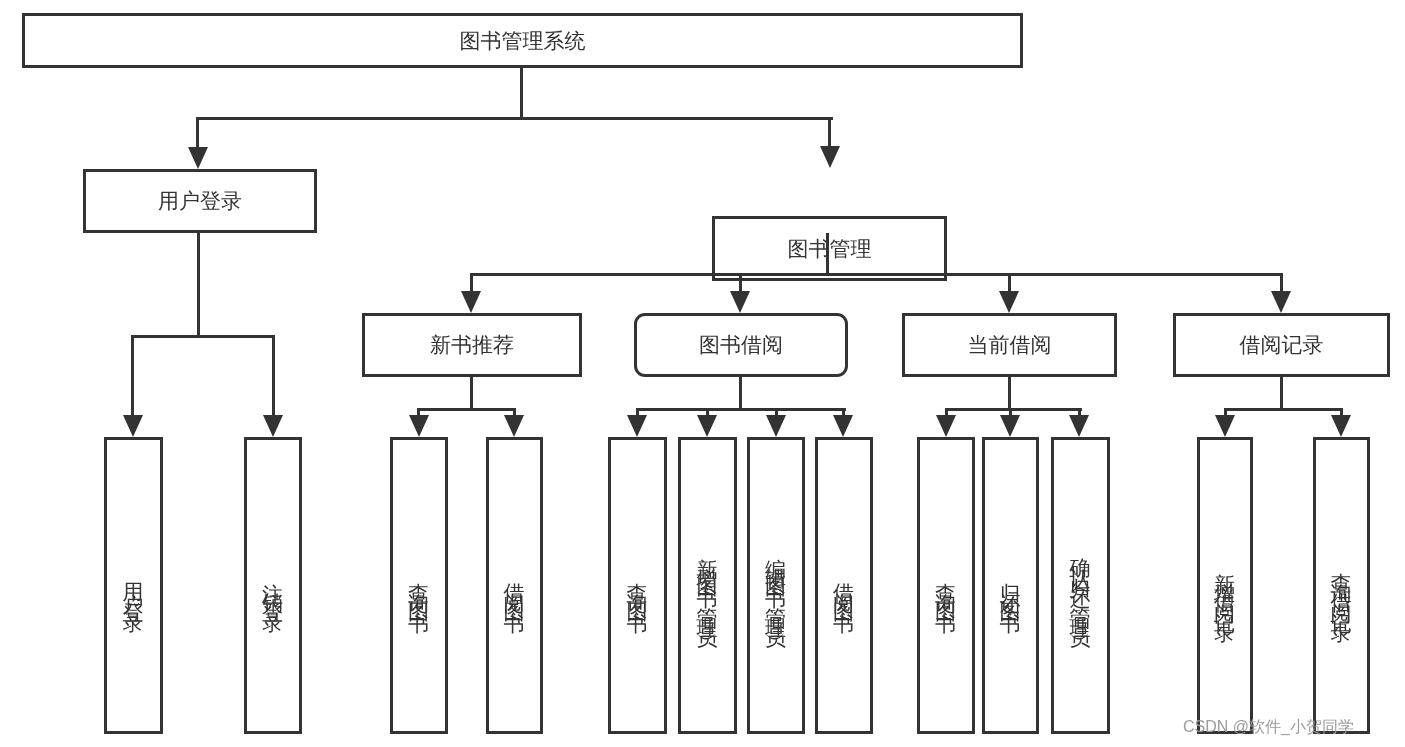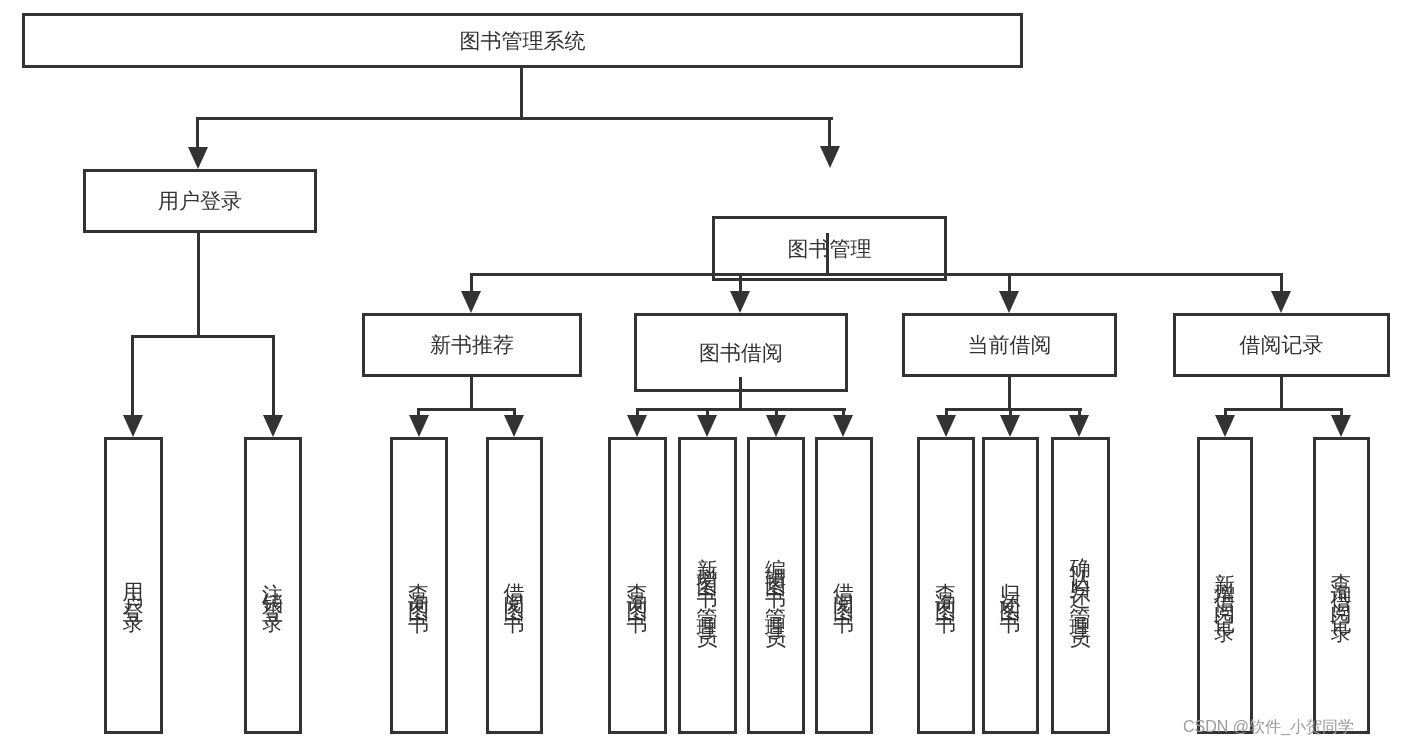--- a/index.html
+++ b/index.html
@@ -80,21 +80,21 @@
   <div class="v" style="left:739px;top:273px;height:22px;"></div>
   <div class="arw" style="left:730px;top:291px;"></div>
   <div class="v" style="left:1008px;top:273px;height:22px;"></div>
   <div class="arw" style="left:999px;top:291px;"></div>
   <div class="v" style="left:1280px;top:273px;height:22px;"></div>
   <div class="arw" style="left:1271px;top:291px;"></div>
 
   <div class="box" style="left:362px;top:313px;width:220px;height:64px;">
     <span class="lbl">新书推荐</span>
   </div>
-  <div class="box" style="left:634px;top:313px;width:214px;height:79px;">
+  <div class="box" style="left:634px;top:313px;width:214px;height:64px;border-radius:11px;">
     <span class="lbl">图书借阅</span>
   </div>
   <div class="box" style="left:902px;top:313px;width:215px;height:64px;text-align:center;">
     <span class="lbl">当前借阅</span>
   </div>
   <div class="box" style="left:1173px;top:313px;width:217px;height:64px;">
     <span class="lbl">借阅记录</span>
   </div>
 
   <div class="v" style="left:470px;top:377px;height:31px;"></div>

